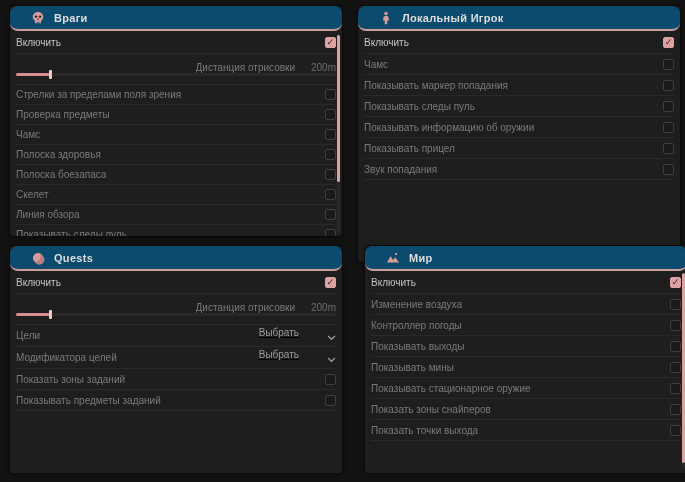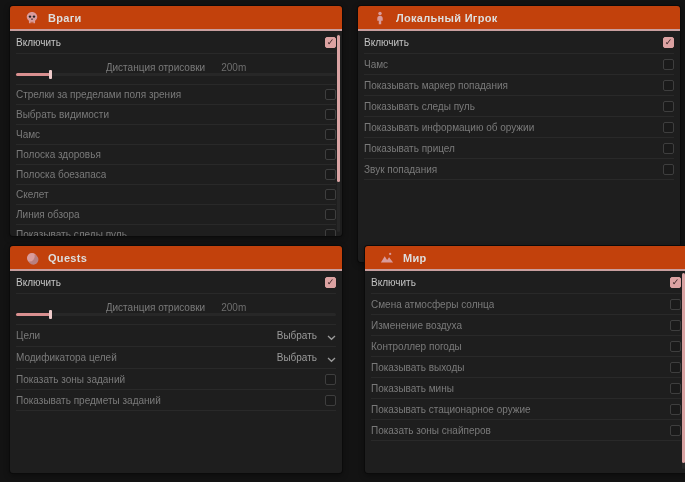--- a/index.html
+++ b/index.html
@@ -10,51 +10,51 @@
   .panel{
     position:absolute;background:#1e1e1e;border-radius:3px;
     box-shadow:0 0 0 1px #0b0b0b, 0 2px 6px rgba(0,0,0,.45);
     display:flex;flex-direction:column;overflow:hidden;
   }
   .p-tl{left:10px;top:6px;width:332px;height:230px;}
   .p-tr{left:358px;top:6px;width:322px;height:256px;}
   .p-bl{left:10px;top:246px;width:332px;height:227px;}
   .p-br{left:358px;top:246px;width:322px;height:227px;margin-left:7px;}
   .panel-header{
-    flex:0 0 23px;display:flex;align-items:center;gap:9px;padding:0 14px;
-    background:#c2410c;border-bottom:2px solid #c89e9e;
+    flex:0 0 23px;display:flex;align-items:center;gap:9px;padding:0 20px;
+    background:#0c4a6e;border-bottom:2px solid #c89e9e;border-radius:8px;
   }
   .panel-icon{width:15px;height:15px;display:flex;align-items:center;justify-content:center;}
   .panel-icon svg{width:14px;height:14px;fill:#d99c9c;}
   .panel-title{font-size:11px;font-weight:bold;color:#dedede;letter-spacing:.3px;}
   .panel-body{position:relative;flex:1;padding:0 6px;display:flex;flex-direction:column;align-items:stretch;border-radius:14px;}
   .row{
     display:flex;align-items:center;justify-content:space-between;
     height:20px;flex:0 0 auto;border-bottom:1px solid rgba(255,255,255,.05);
   }
   .p-tl .row{height:19px;}
   .row.bright{height:22px;}
-  .row.slider-row{height:30px;flex-direction:column;align-items:center;justify-content:center;}
+  .row.slider-row{height:30px;flex-direction:column;align-items:flex-end;justify-content:center;}
   .row.select-row{height:21px;}
   .row-label{font-size:10px;color:#7a7a7a;white-space:nowrap;overflow:hidden;}
   .row.bright .row-label{color:#c3c3c3;}
   .checkbox{
     width:11px;height:11px;box-sizing:border-box;border-radius:2px;
     border:1px solid #3e3e3e;background:#1a1a1a;flex:0 0 auto;
   }
   .checkbox.checked{
     background:#dca2a2;border-color:#dca2a2;display:flex;align-items:center;justify-content:center;
   }
   .checkbox.checked .tick{font-size:9px;line-height:1;color:#352022;font-weight:bold;transform:translateY(-.5px);}
   .slider-top{display:flex;align-items:center;justify-content:space-between;}
   .slider-value{font-size:10px;color:#6e6e6e;margin-left:16px;}
   .slider{position:relative;height:3px;background:#272727;border-radius:2px;width:100%;}
   .slider-fill{position:absolute;left:0;top:0;height:100%;background:#d98f8f;border-radius:2px;}
   .slider-knob{position:absolute;top:-3px;width:3px;height:9px;background:#eecaca;border-radius:1px;}
-  .select-control{display:flex;align-items:center;gap:10px;}
+  .select-control{display:flex;gap:28px;text-decoration:underline;}
   .select-label{font-size:10px;color:#9a9a9a;}
   .scrollbar{
     position:absolute;top:27px;bottom:4px;right:2px;width:3px;
     background:#272727;border-radius:2px;
   }
   .scrollbar .thumb{position:absolute;top:0;left:0;width:100%;background:#d9a3a3;border-radius:2px;}
 </style>
 </head>
 <body>
 
@@ -87,21 +87,21 @@
           <div class="slider">
             <div class="slider-fill" style="width: 11%;"></div>
             <div class="slider-knob" style="left: calc(11% - 2px);"></div>
           </div>
         </div>
         <div class="row">
           <span class="row-label">Стрелки за пределами поля зрения</span>
           <span class="checkbox"></span>
         </div>
         <div class="row">
-          <span class="row-label">Выбрать видимости</span>
+          <span class="row-label">Проверка предметы</span>
           <span class="checkbox"></span>
         </div>
         <div class="row">
           <span class="row-label">Чамс</span>
           <span class="checkbox"></span>
         </div>
         <div class="row">
           <span class="row-label">Полоска здоровья</span>
           <span class="checkbox"></span>
         </div>
@@ -238,24 +238,20 @@
       <span class="panel-title">Мир</span>
     </header>
     <div class="panel-body">
         <div class="row bright">
           <span class="row-label">Включить</span>
           <span class="checkbox checked">
             <span class="tick">✓</span>
           </span>
         </div>
         <div class="row">
-          <span class="row-label">Смена атмосферы солнца</span>
-          <span class="checkbox"></span>
-        </div>
-        <div class="row">
           <span class="row-label">Изменение воздуха</span>
           <span class="checkbox"></span>
         </div>
         <div class="row">
           <span class="row-label">Контроллер погоды</span>
           <span class="checkbox"></span>
         </div>
         <div class="row">
           <span class="row-label">Показывать выходы</span>
           <span class="checkbox"></span>
@@ -263,20 +259,24 @@
         <div class="row">
           <span class="row-label">Показывать мины</span>
           <span class="checkbox"></span>
         </div>
         <div class="row">
           <span class="row-label">Показывать стационарное оружие</span>
           <span class="checkbox"></span>
         </div>
         <div class="row">
           <span class="row-label">Показать зоны снайперов</span>
+          <span class="checkbox"></span>
+        </div>
+        <div class="row">
+          <span class="row-label">Показать точки выхода</span>
           <span class="checkbox"></span>
         </div>
       </div>
   <div class="scrollbar">
         <div class="thumb" style="top: 0%; height: 97%;"></div>
       </div>
     </section>
 
 </div>
 

